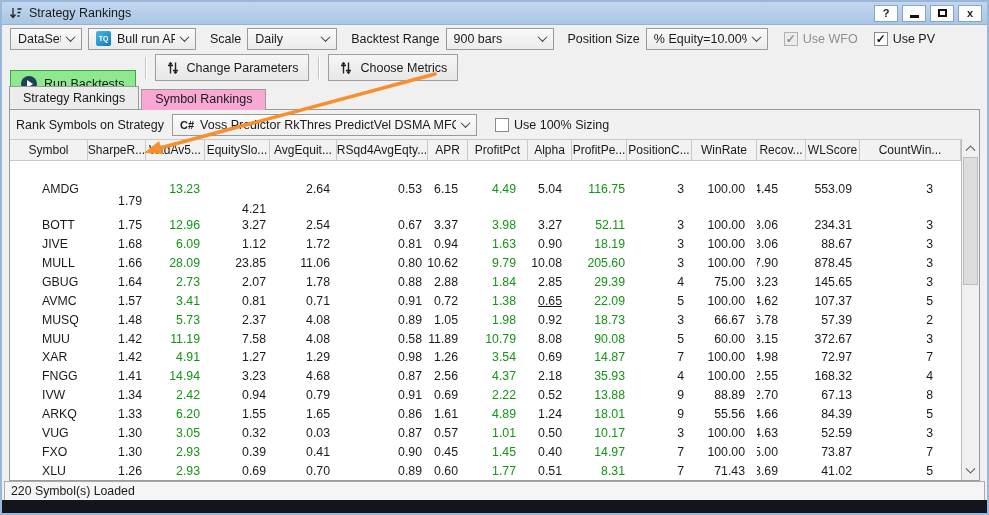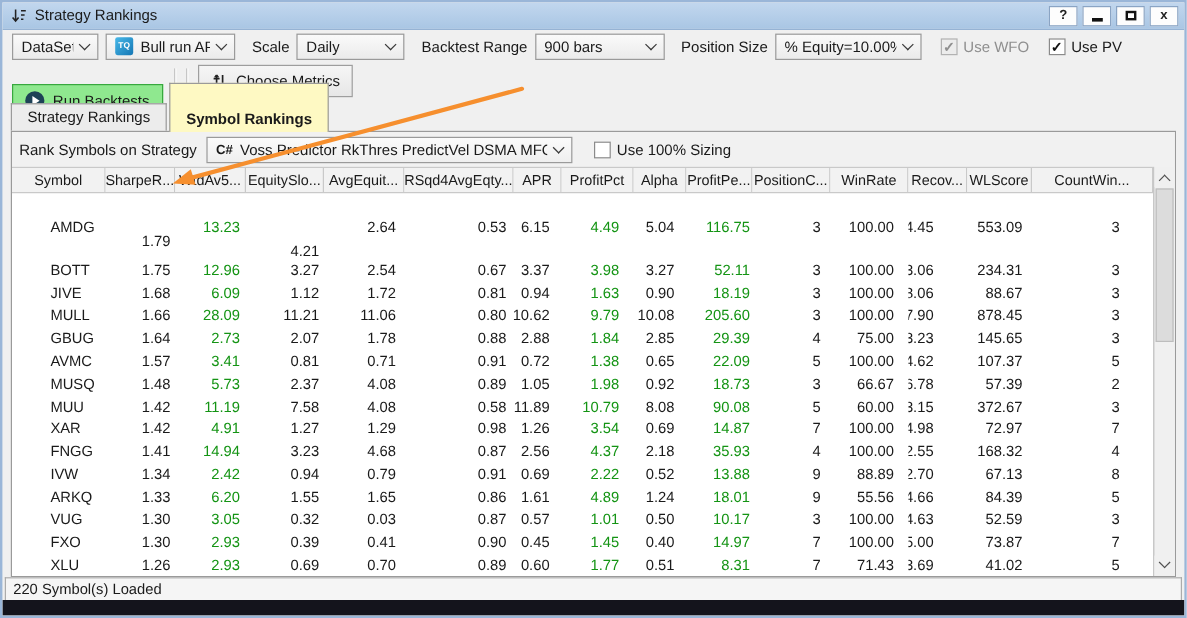--- a/index.html
+++ b/index.html
@@ -38,21 +38,21 @@
   .btn{height:25px;padding:0 10px;background:linear-gradient(#f6f6f6,#e7e7e7);border:1px solid #9e9e9e;
     display:flex;align-items:center;gap:7px;cursor:default;white-space:nowrap;}
   .btn.run{background:#8fe88f;border:1px solid #37a83e;margin-top:32px;}
   .play-circle{width:16px;height:16px;border-radius:50%;background:#1d4156;display:flex;align-items:center;justify-content:center;}
   .play-tri{width:0;height:0;border-left:6px solid #fff;border-top:4px solid transparent;border-bottom:4px solid transparent;margin-left:2px;}
   .vsep{width:1px;height:22px;background:#c6c6c6;box-shadow:1px 0 0 #fff;}
   
   .tabbar{height:26px;flex:0 0 26px;display:flex;align-items:flex-end;padding:0 0 0 7px;}
   .tab{padding:4px 13px 4px 13px;background:#ececec;border:1px solid #9a9a9a;border-bottom:none;
     font-size:12.5px;margin-right:2px;position:relative;z-index:1;}
-  .tab.active{background:#fef9c3;padding-top:22px;margin-bottom:-1px;z-index:3;font-weight:bold;}
+  .tab.active{background:#f9a8d4;padding-top:2px;margin-bottom:-1px;z-index:3;}
   
   .panel{flex:1;margin:0 7px;border:1px solid #9a9a9a;background:#fff;display:flex;flex-direction:column;min-height:0;position:relative;z-index:2;}
   .rankbar{height:29px;flex:0 0 29px;background:#f1f1f1;display:flex;align-items:center;padding:0 6px;font-size:12.5px;gap:8px;}
   .rank-combo{width:305px;justify-content:space-between;background:linear-gradient(#fbfbfb,#efefef);}
   .csharp{font-weight:bold;font-size:11px;flex:0 0 auto;}
   
   .grid{flex:1;display:flex;min-height:0;}
   .gtable{flex:1;display:flex;flex-direction:column;min-width:0;}
   .ghead{height:20px;flex:0 0 20px;display:flex;background:#f2f2f2;border-top:1px solid #c9c9c9;border-bottom:1px solid #c9c9c9;}
   .hcell{box-sizing:border-box;border-right:1px solid #c9c9c9;font-size:12px;display:flex;align-items:center;
@@ -138,20 +138,28 @@
   </div>
 
   <div class="toolbar2">
     <div class="btn run">
       <span class="play-circle">
           <span class="play-tri"></span>
         </span>
       <span>Run Backtests</span>
     </div>
     <span class="vsep"></span>
+    <div class="btn">
+      <svg width="14" height="14" viewBox="0 0 14 14">
+        <path d="M4.5 1.5 v11 M9.5 1.5 v11" stroke="#222" stroke-width="1.4" fill="none"></path>
+        <path d="M2 4.5 h5 M7 9.5 h5" stroke="#222" stroke-width="1.4"></path>
+        <path d="M4.5 1.5 l-1.6 2 M4.5 1.5 l1.6 2 M9.5 12.5 l-1.6 -2 M9.5 12.5 l1.6 -2" stroke="#222" stroke-width="1.2" fill="none"></path>
+      </svg>
+      <span>Change Parameters</span>
+    </div>
     <span class="vsep"></span>
     <div class="btn">
       <svg width="14" height="14" viewBox="0 0 14 14">
         <path d="M4.5 1.5 v11 M9.5 1.5 v11" stroke="#222" stroke-width="1.4" fill="none"></path>
         <path d="M2 4.5 h5 M7 9.5 h5" stroke="#222" stroke-width="1.4"></path>
         <path d="M4.5 1.5 l-1.6 2 M4.5 1.5 l1.6 2 M9.5 12.5 l-1.6 -2 M9.5 12.5 l1.6 -2" stroke="#222" stroke-width="1.2" fill="none"></path>
       </svg>
       <span>Choose Metrics</span>
     </div>
   </div>
@@ -242,21 +250,21 @@
               <div class="cell num" style="width: 65px; padding-right: 8px;">3</div>
               <div class="cell num" style="width: 65px; padding-right: 12px;">100.00</div>
               <div class="cell num" style="width: 49px; padding-right: 28px;">8.06</div>
               <div class="cell num" style="width: 54px; padding-right: 8px;">88.67</div>
               <div class="cell num" style="width: 86px; flex: 1 1 0%; padding-right: 28px;">3</div>
             </div>
             <div class="grow">
               <div class="cell sym" style="width: 78px;">MULL</div>
               <div class="cell num" style="width: 58px; padding-right: 4px;">1.66</div>
               <div class="cell num green" style="width: 59px; padding-right: 5px;">28.09</div>
-              <div class="cell num" style="width: 65px; padding-right: 4px;">11.21</div>
+              <div class="cell num" style="width: 65px; padding-right: 4px;">23.85</div>
               <div class="cell num" style="width: 67px; padding-right: 7px;">11.06</div>
               <div class="cell num" style="width: 91px; padding-right: 6px;">0.80</div>
               <div class="cell num" style="width: 40px; padding-right: 10px;">10.62</div>
               <div class="cell num green" style="width: 60px; padding-right: 12px;">9.79</div>
               <div class="cell num" style="width: 44px; padding-right: 10px;">10.08</div>
               <div class="cell num green" style="width: 55px; padding-right: 2px;">205.60</div>
               <div class="cell num" style="width: 65px; padding-right: 8px;">3</div>
               <div class="cell num" style="width: 65px; padding-right: 12px;">100.00</div>
               <div class="cell num" style="width: 49px; padding-right: 28px;">7.90</div>
               <div class="cell num" style="width: 54px; padding-right: 8px;">878.45</div>
@@ -281,21 +289,21 @@
             </div>
             <div class="grow">
               <div class="cell sym" style="width: 78px;">AVMC</div>
               <div class="cell num" style="width: 58px; padding-right: 4px;">1.57</div>
               <div class="cell num green" style="width: 59px; padding-right: 5px;">3.41</div>
               <div class="cell num" style="width: 65px; padding-right: 4px;">0.81</div>
               <div class="cell num" style="width: 67px; padding-right: 7px;">0.71</div>
               <div class="cell num" style="width: 91px; padding-right: 6px;">0.91</div>
               <div class="cell num" style="width: 40px; padding-right: 10px;">0.72</div>
               <div class="cell num green" style="width: 60px; padding-right: 12px;">1.38</div>
-              <div class="cell num" style="width: 44px; padding-right: 10px;">0.65</div>
+              <div class="cell num" style="width: 44px; padding-right: 10px; text-decoration: underline;">0.65</div>
               <div class="cell num green" style="width: 55px; padding-right: 2px;">22.09</div>
               <div class="cell num" style="width: 65px; padding-right: 8px;">5</div>
               <div class="cell num" style="width: 65px; padding-right: 12px;">100.00</div>
               <div class="cell num" style="width: 49px; padding-right: 28px;">4.62</div>
               <div class="cell num" style="width: 54px; padding-right: 8px;">107.37</div>
               <div class="cell num" style="width: 86px; flex: 1 1 0%; padding-right: 28px;">5</div>
             </div>
             <div class="grow">
               <div class="cell sym" style="width: 78px;">MUSQ</div>
               <div class="cell num" style="width: 58px; padding-right: 4px;">1.48</div>

